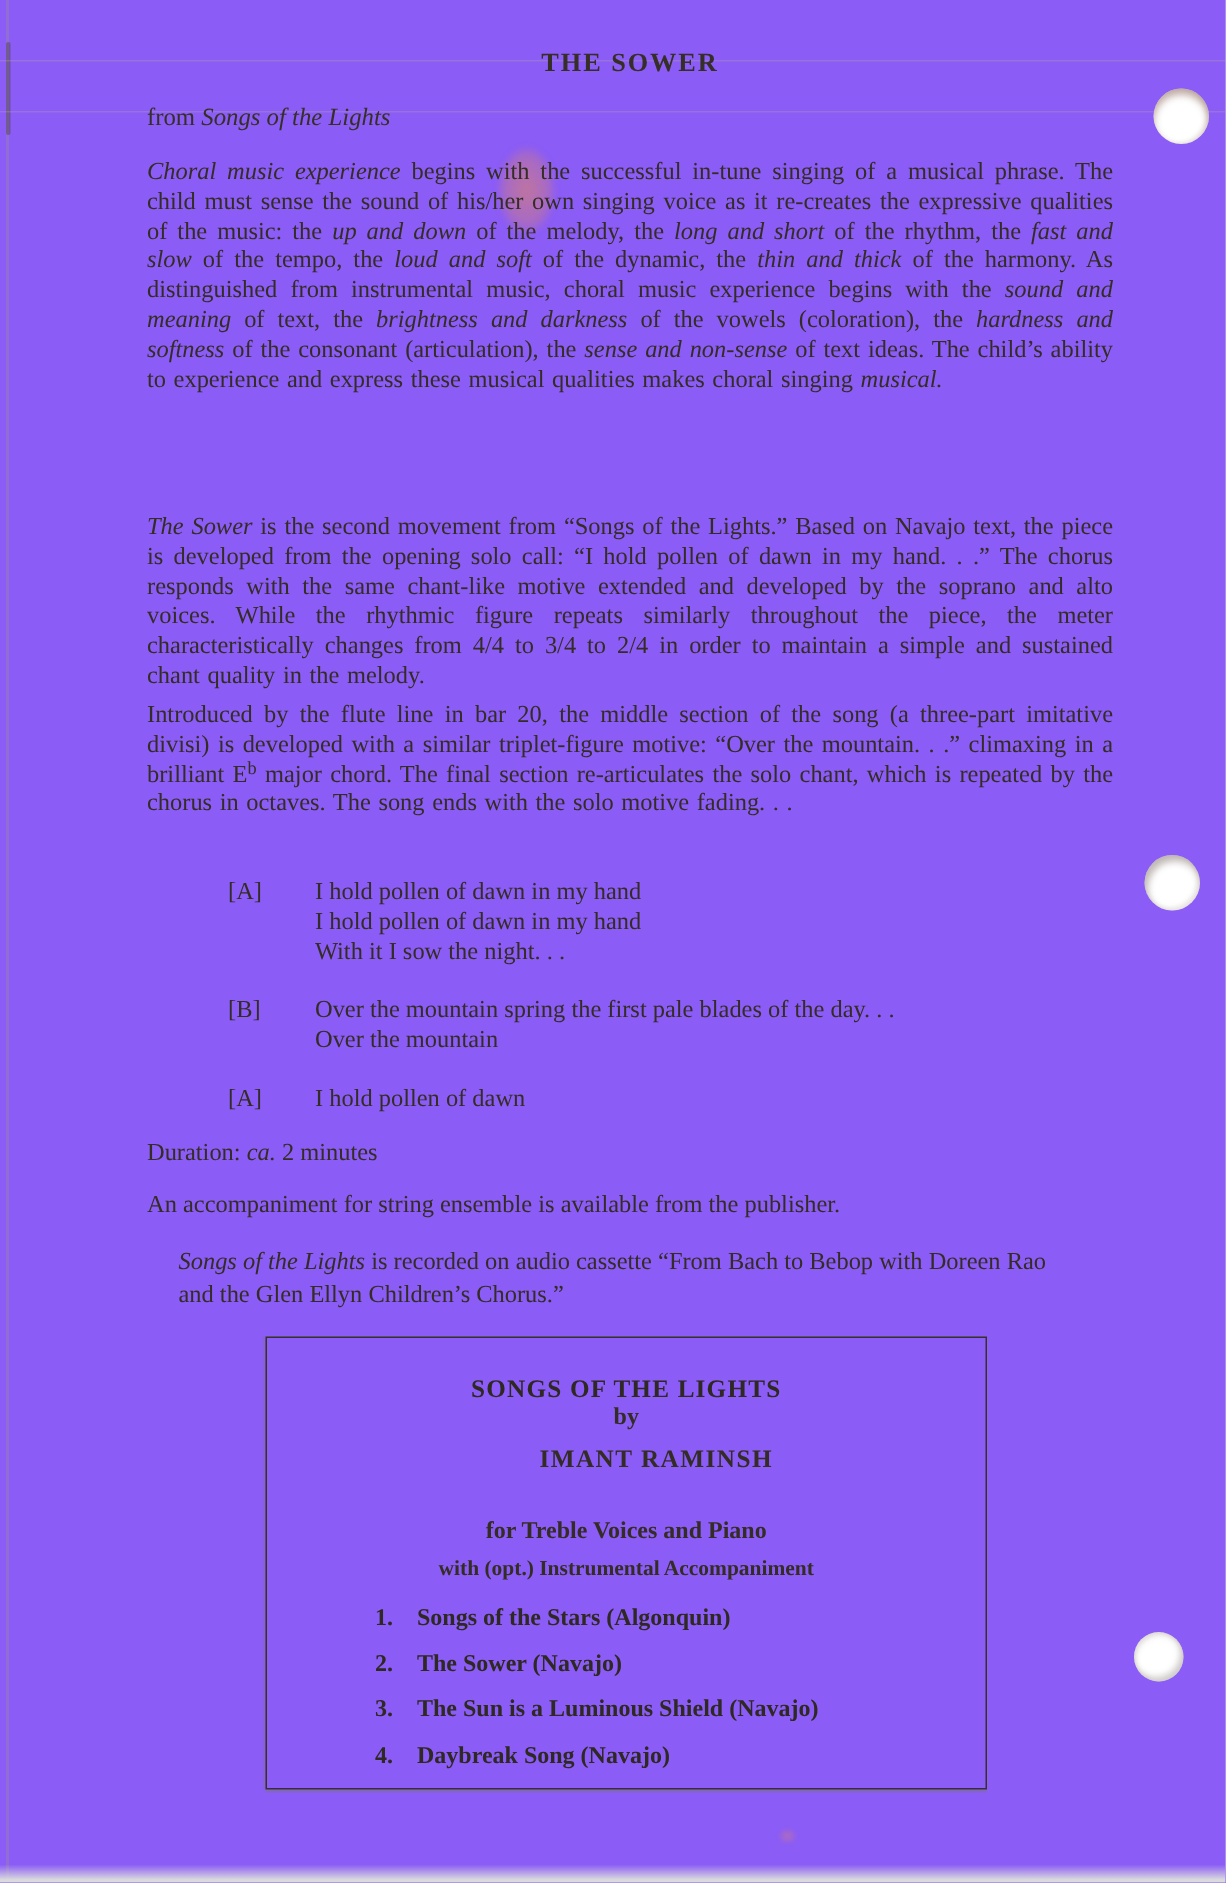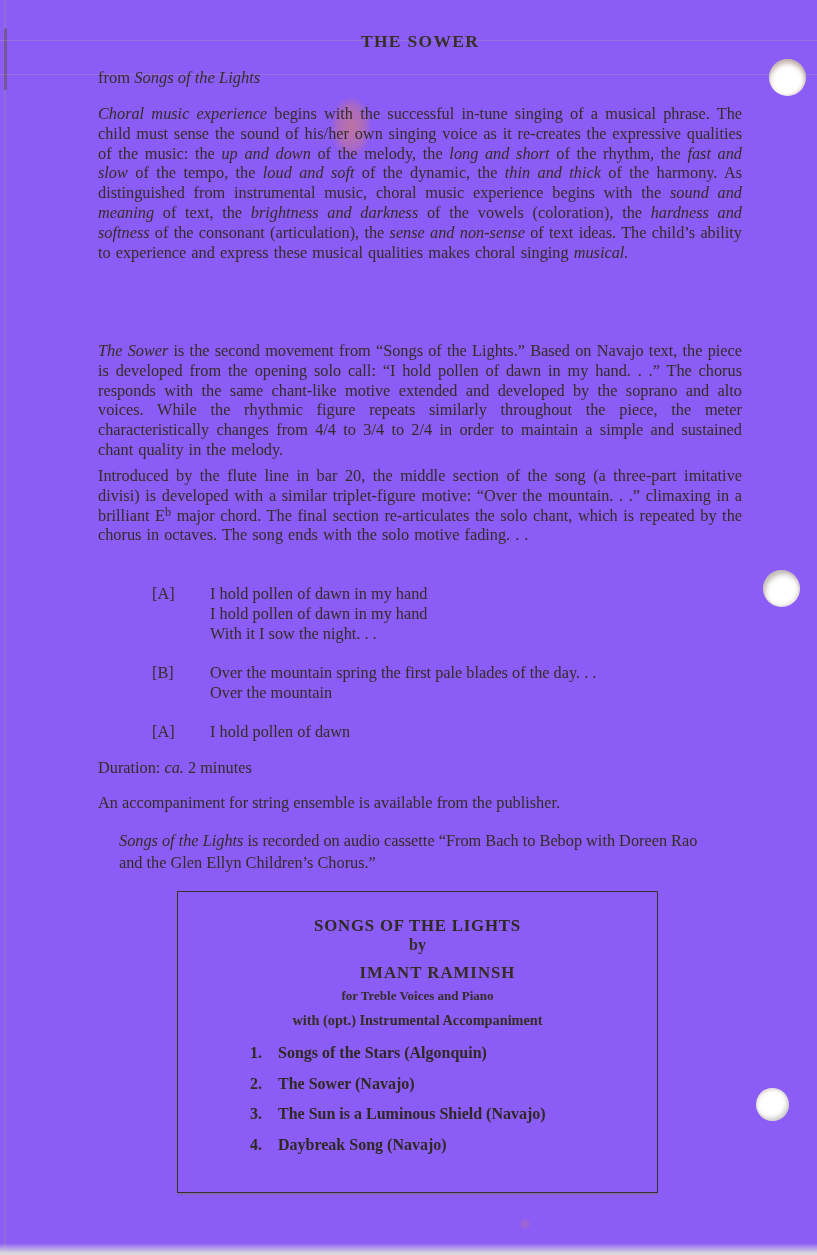--- a/index.html
+++ b/index.html
@@ -88,21 +88,21 @@
     left:177px; top:891px; width:481px; height:302px;
     border:1.6px solid #37312a; box-sizing:border-box;
     box-shadow:0 2px 0 rgba(120,118,115,0.40), -2px 0 0 rgba(120,118,115,0.18);
     text-align:center;
   }
   .box-title {
     margin-top:24px; font-size:16.8px; font-weight:bold; letter-spacing:0.8px; color:#2e2922;
   }
   .box-by { font-size:16px; font-weight:600; }
   .box-composer { margin-top:9px; font-size:16.8px; font-weight:600; letter-spacing:1px;padding-left:40px; }
-  .box-scoring  { margin-top:5px; font-size:13px; font-weight:bold; }
+  .box-scoring  { margin-top:29px; font-size:16px; font-weight:bold; }
   .box-scoring2 { margin-top:8px;  font-size:14.3px; font-weight:bold; }
   .works-list { margin-top:15px; text-align:left; padding-left:72px; }
   .work-item { display:flex; margin-bottom:12.5px; font-size:16px; font-weight:600; color:#2e2922; }
   .work-num { width:28px; flex:0 0 28px; }
 </style>
 </head>
 <body>
 
 <div class="page">
 

